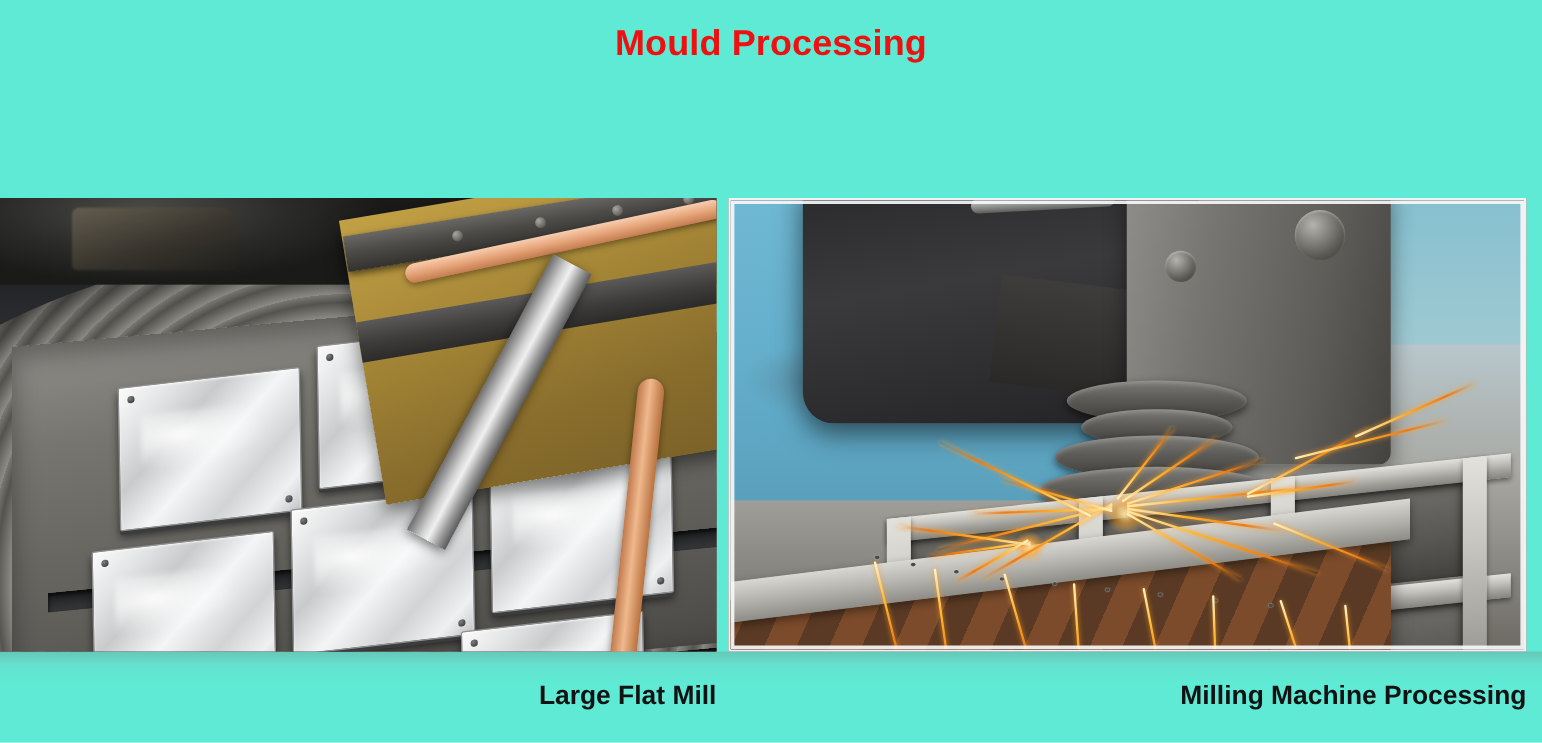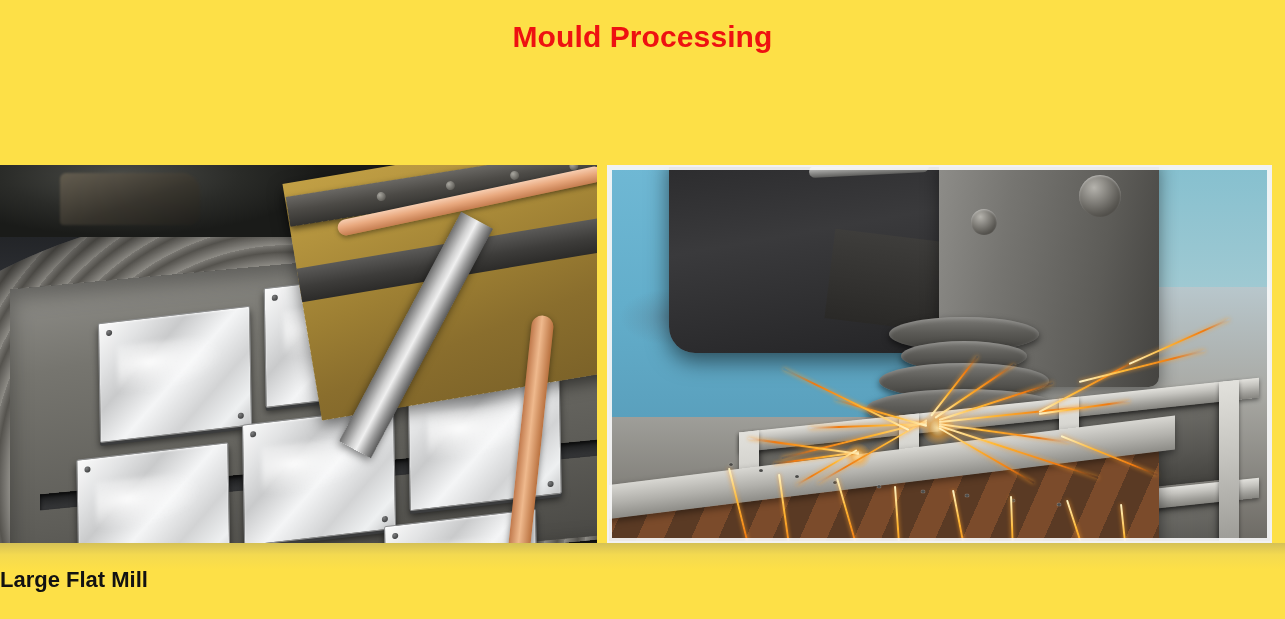--- a/index.html
+++ b/index.html
@@ -10,21 +10,21 @@
     height:619px;
     background:#ffffff;
     font-family:"Liberation Sans", sans-serif;
     overflow:hidden;
   }
 
   .page {
     position:relative;
     width:1285px;
     height:619px;
-    background:#fde047;
+    background:#5eead4;
     padding-left:13px;
   }
 
   
   .section-title {
     position:absolute;
     left:0; top:18px;
     width:1285px;
     text-align:center;
     font-size:30px;
@@ -322,21 +322,21 @@
     background:linear-gradient(180deg,rgba(120,120,120,.30) 0%,rgba(160,160,160,.10) 45%,rgba(255,255,255,0) 100%);
   }
 
   
   .caption {
     position:absolute;
     top:566px;
     font-size:22px;
     font-weight:bold;
     color:#121212;
-    text-align:left;
+    text-align:right;
     line-height:28px;
   }
   .caption.left  { left:0px;   width:597px; }
   .caption.right { left:607px; width:665px; }
 </style>
 </head>
 <body>
 
 <div class="page">
 
@@ -491,14 +491,15 @@
         <div class="card-bevel"></div>
       </div>
     </div>
 
   </div>
 
   <div class="gallery-shadow"></div>
 
   <div class="caption left">Large Flat Mill</div>
 
+  <div class="caption right">Milling Machine Processing</div>
 
 </div>
 
 </body></html>

